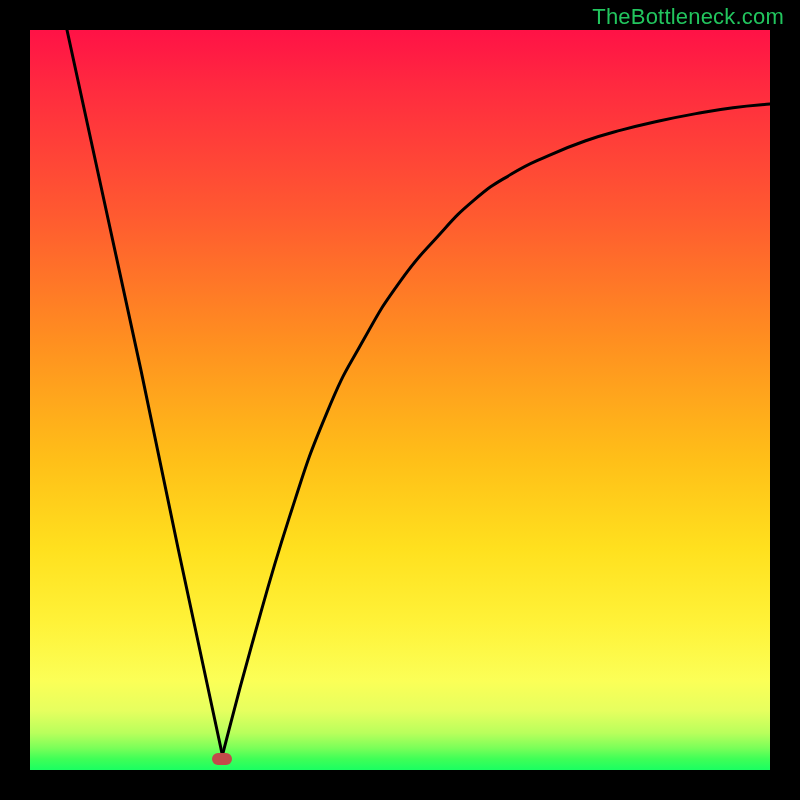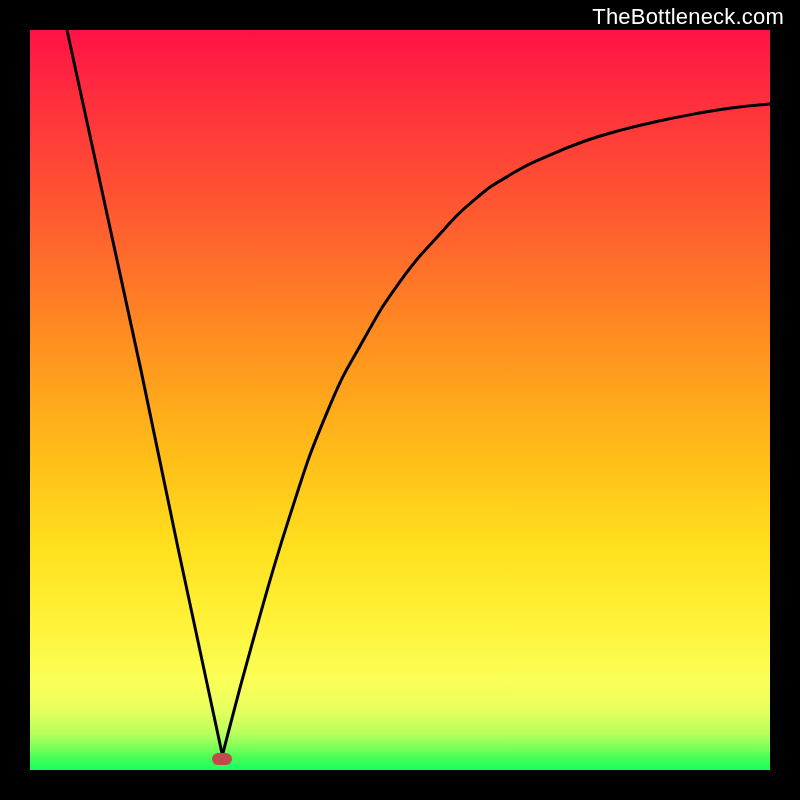--- a/index.html
+++ b/index.html
@@ -14,21 +14,21 @@
   .frame {
     position: relative;
     width: 800px;
     height: 800px;
     background: #000;
   }
   .watermark {
     position: absolute;
     top: 4px;
     right: 16px;
-    color: #ffffff;
+    color: #22c55e;
     font-size: 22px;
     font-weight: 500;
     letter-spacing: 0.2px;
     user-select: none;
   }
   .plot-area {
     position: absolute;
     left: 30px;
     top: 30px;
     width: 740px;

